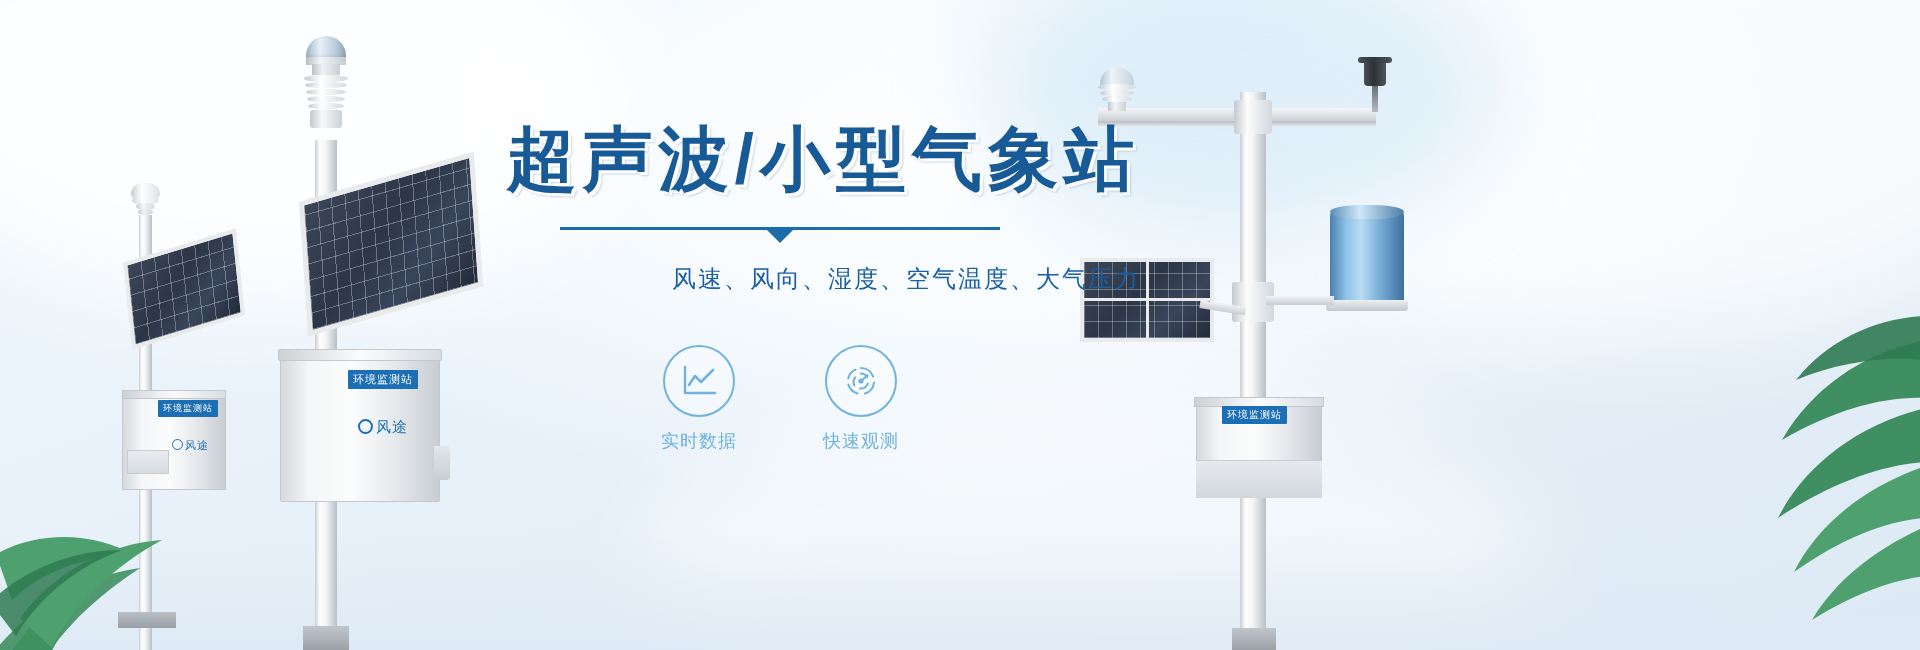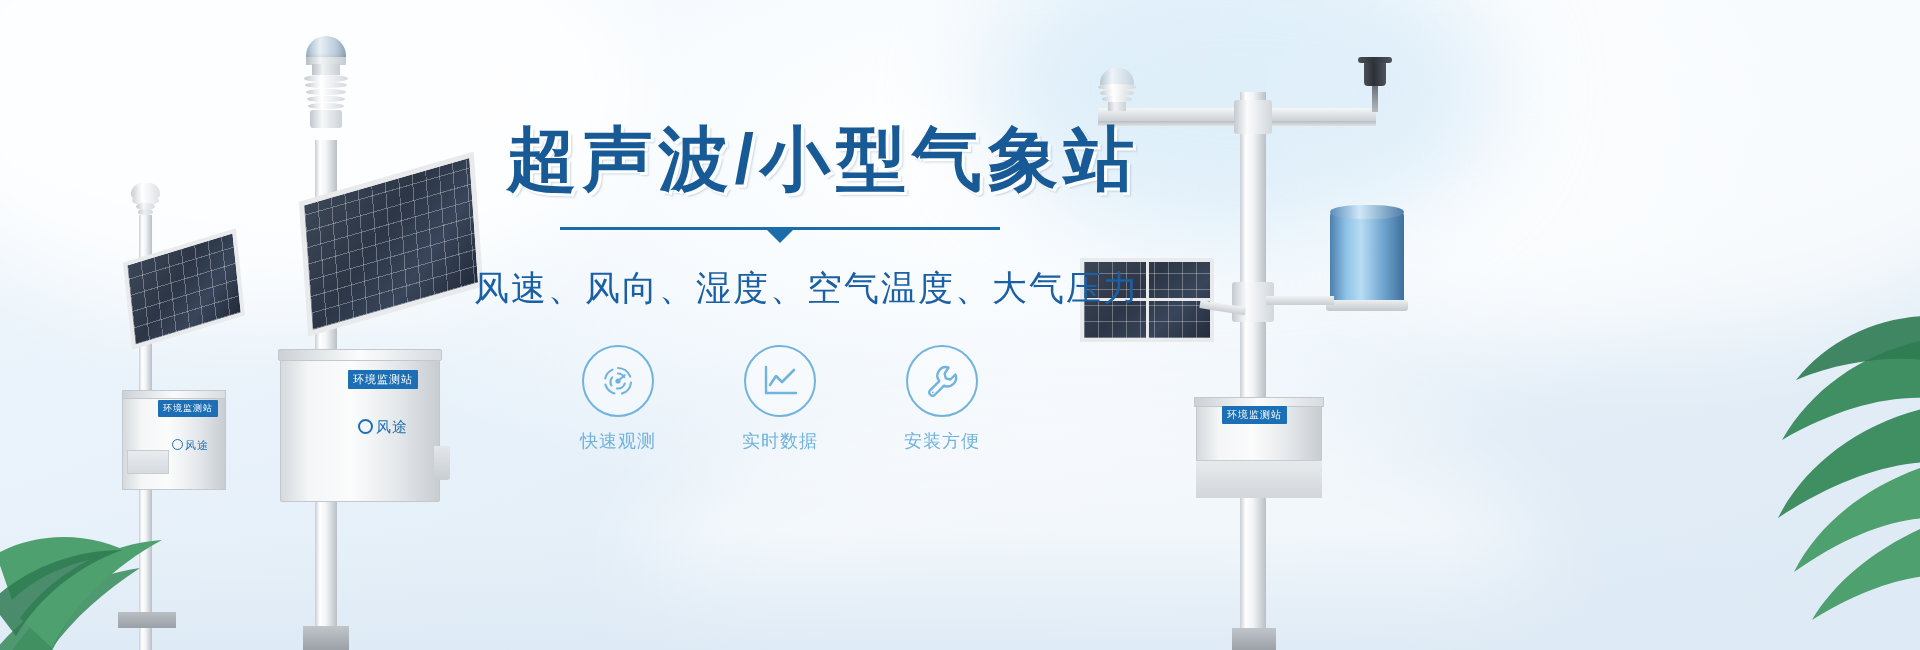--- a/index.html
+++ b/index.html
@@ -38,21 +38,21 @@
     white-space:nowrap;
   }
   #divider-wrap { position:relative; width:440px; margin:26px auto 0 auto; height:18px; }
   #divider-line { position:absolute; left:0; top:0; width:440px; height:3px; background:#1a6cab; }
   #divider-tri {
     position:absolute; left:50%; top:3px; margin-left:-13px;
     width:0; height:0; border-left:13px solid transparent; border-right:13px solid transparent;
     border-top:13px solid #1a6cab;
   }
   .subline {
-    font-size:35px; color:#1b5fa4; letter-spacing:2px; line-height:1.65;
+    font-size:24px; color:#1b5fa4; letter-spacing:2px; line-height:1.65;
     white-space:nowrap;
   }
   #subline1 { margin-top:14px; }
 
   
   #features { position:absolute; left:420px; top:345px; width:720px;
               display:flex; justify-content:center; gap:58px; }
   .feature { width:104px; text-align:center; }
   .fcircle {
     width:72px; height:72px; margin:0 auto; border-radius:50%;
@@ -272,59 +272,47 @@
 
     <div id="divider-wrap">
       <div id="divider-line"></div>
       <div id="divider-tri"></div>
     </div>
 
     <div class="subline" id="subline1">风速、风向、湿度、空气温度、大气压力</div>
   </div>
 
   <div id="features">
+
+    <div class="feature">
+      <div class="fcircle">
+        <svg width="40" height="36" viewBox="0 0 40 36">
+          <polyline points="6,4 6,30 36,30" fill="none" stroke="#72b3de" stroke-width="2.4" stroke-linecap="round" stroke-linejoin="round"></polyline>
+          <polyline points="10,22 16,13 22,19 34,7" fill="none" stroke="#72b3de" stroke-width="2.6" stroke-linecap="round" stroke-linejoin="round"></polyline>
+        </svg>
+      </div>
+      <div class="flabel">实时数据</div>
+    </div>
 
     <div class="feature">
       <div class="fcircle">
         <svg width="42" height="42" viewBox="0 0 42 42">
           <g fill="none" stroke="#72b3de" stroke-width="2.1" stroke-linecap="round">
             <path d="M21 8 A13 13 0 0 1 33.2 16.6"></path>
             <path d="M34 22.5 A13 13 0 0 1 25 33.6"></path>
             <path d="M17.5 33.4 A13 13 0 0 1 8.4 24.6"></path>
             <path d="M8.2 18.5 A13 13 0 0 1 15.5 9.6"></path>
             <path d="M21 13.5 A7.5 7.5 0 0 1 27.2 17.2"></path>
             <path d="M27.8 23.5 A7.5 7.5 0 0 1 20 28.5"></path>
             <path d="M14.4 25.5 A7.5 7.5 0 0 1 15.2 17.4"></path>
             <path d="M21 21 L27.5 15.2"></path>
           </g>
           <circle cx="21" cy="21" r="2.6" fill="#72b3de"></circle>
         </svg>
       </div>
       <div class="flabel">快速观测</div>
     </div>
 
-    <div class="feature">
-      <div class="fcircle">
-        <svg width="40" height="36" viewBox="0 0 40 36">
-          <polyline points="6,4 6,30 36,30" fill="none" stroke="#72b3de" stroke-width="2.4" stroke-linecap="round" stroke-linejoin="round"></polyline>
-          <polyline points="10,22 16,13 22,19 34,7" fill="none" stroke="#72b3de" stroke-width="2.6" stroke-linecap="round" stroke-linejoin="round"></polyline>
-        </svg>
-      </div>
-      <div class="flabel">实时数据</div>
-    </div>
-
-
-    <div class="feature">
-      <div class="fcircle">
-        <svg width="42" height="42" viewBox="0 0 42 42">
-          <g fill="none" stroke="#72b3de" stroke-width="2.4" stroke-linecap="round" stroke-linejoin="round">
-            <path d="M27.5 7.5 a8.6 8.6 0 0 0-9.2 13.6 L9 30.4 a2.8 2.8 0 0 0 0 4 l0.6 0.6 a2.8 2.8 0 0 0 4 0 L23 25.7
-                     a8.6 8.6 0 0 0 11.4-11.2 l-5 5 -4.6-1.2 -1.2-4.6 Z"></path>
-            <circle cx="11.8" cy="32.4" r="0.9" fill="#72b3de" stroke="none"></circle>
-          </g>
-        </svg>
-      </div>
-      <div class="flabel">安装方便</div>
-    </div>
+
 
   </div>
 
 </div>
 
 </body></html>

